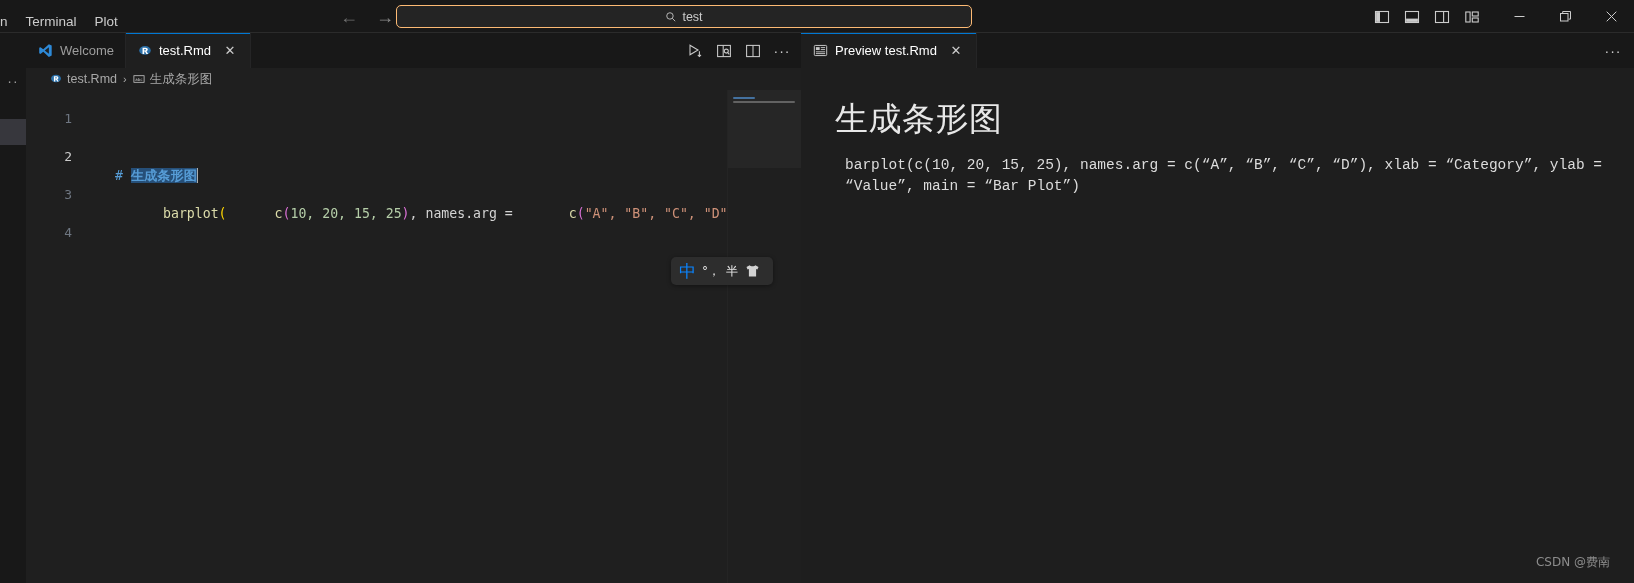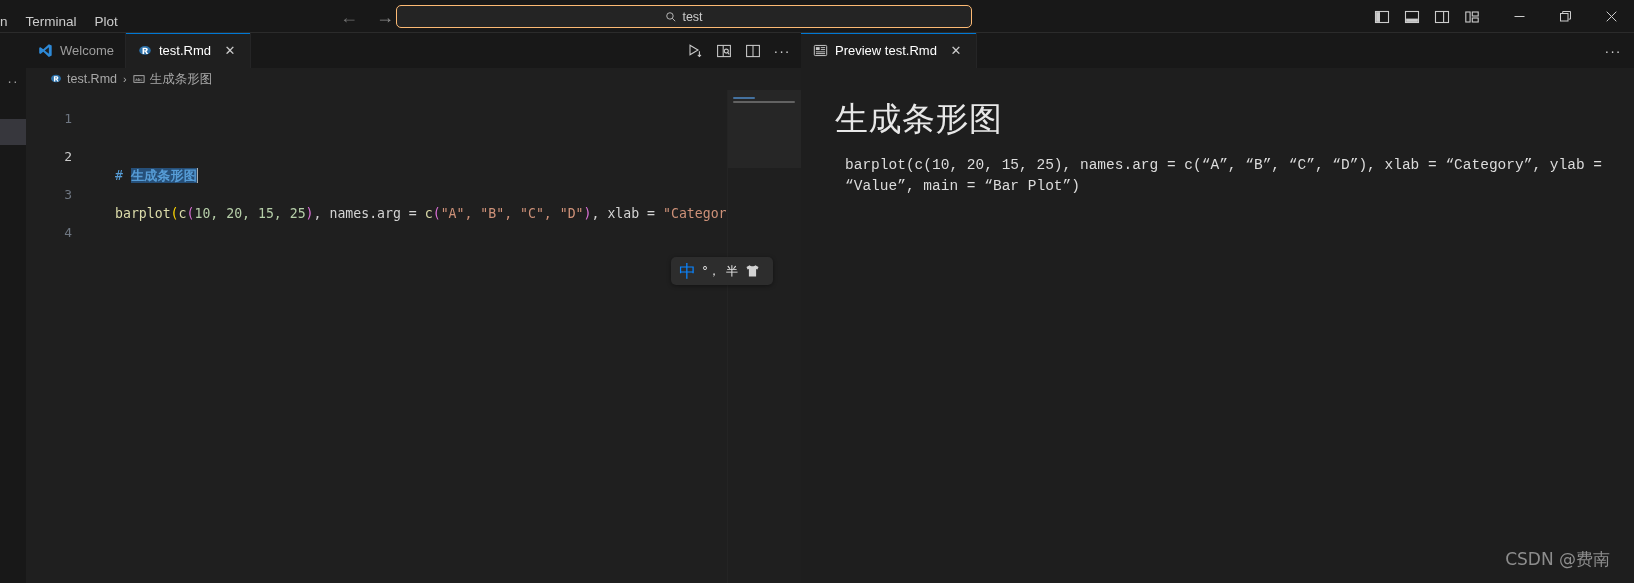--- a/index.html
+++ b/index.html
@@ -122,21 +122,21 @@
     font-family:"DejaVu Sans Mono", monospace; font-size:13.2px; white-space:pre;
   }
   .ln{
     position:absolute; left:0; width:46px; text-align:right;
     color:#6e7681; font-family:"DejaVu Sans Mono", monospace; font-size:13px;
   }
   .ln.active{ color:#cccccc; }
   .lt{ position:absolute; left:89px;text-align:center; }
   .tok-head{ color:#569cd6; font-weight:bold; }
   .tok-hash{ color:#569cd6; }
-  .tok-fn{ color:#dcdcaa; }
+  .tok-fn{ color:#dcdcaa;margin-left:48px; }
   .tok-plain{ color:#d4d4d4; }
   .tok-num{ color:#b5cea8; }
   .tok-str{ color:#ce9178; }
   .tok-var{ color:#9cdcfe; }
   .tok-op{ color:#d4d4d4; }
   .p1{ color:#ffd700; }
   .p2{ color:#da70d6; }
 
   .sel-head{
     background:#264f78;
@@ -191,21 +191,21 @@
     color:#e8e8e8; font-size:33px; font-weight:normal; line-height:42px;
     font-family:"DejaVu Sans", sans-serif; letter-spacing:.5px;
   }
   .pv-p{
     color:#dcdcdc; font-size:14.5px; line-height:21px; margin-top:15px;
     font-family:Liberation Mono, monospace;
     margin-left:10px;
   }
   .watermark{
     position:absolute; right:24px; bottom:12px;
-    color:#8d8d8d; font-size:17px; font-family:"DejaVu Sans", sans-serif;
+    color:#8d8d8d; font-size:12px; font-family:"DejaVu Sans", sans-serif;
   }
 </style>
 </head>
 <body>
 
 <div id="app">
 
   <div class="titlebar">
     <div class="menu-items">
       <div class="menu-item clipped">n</div>

